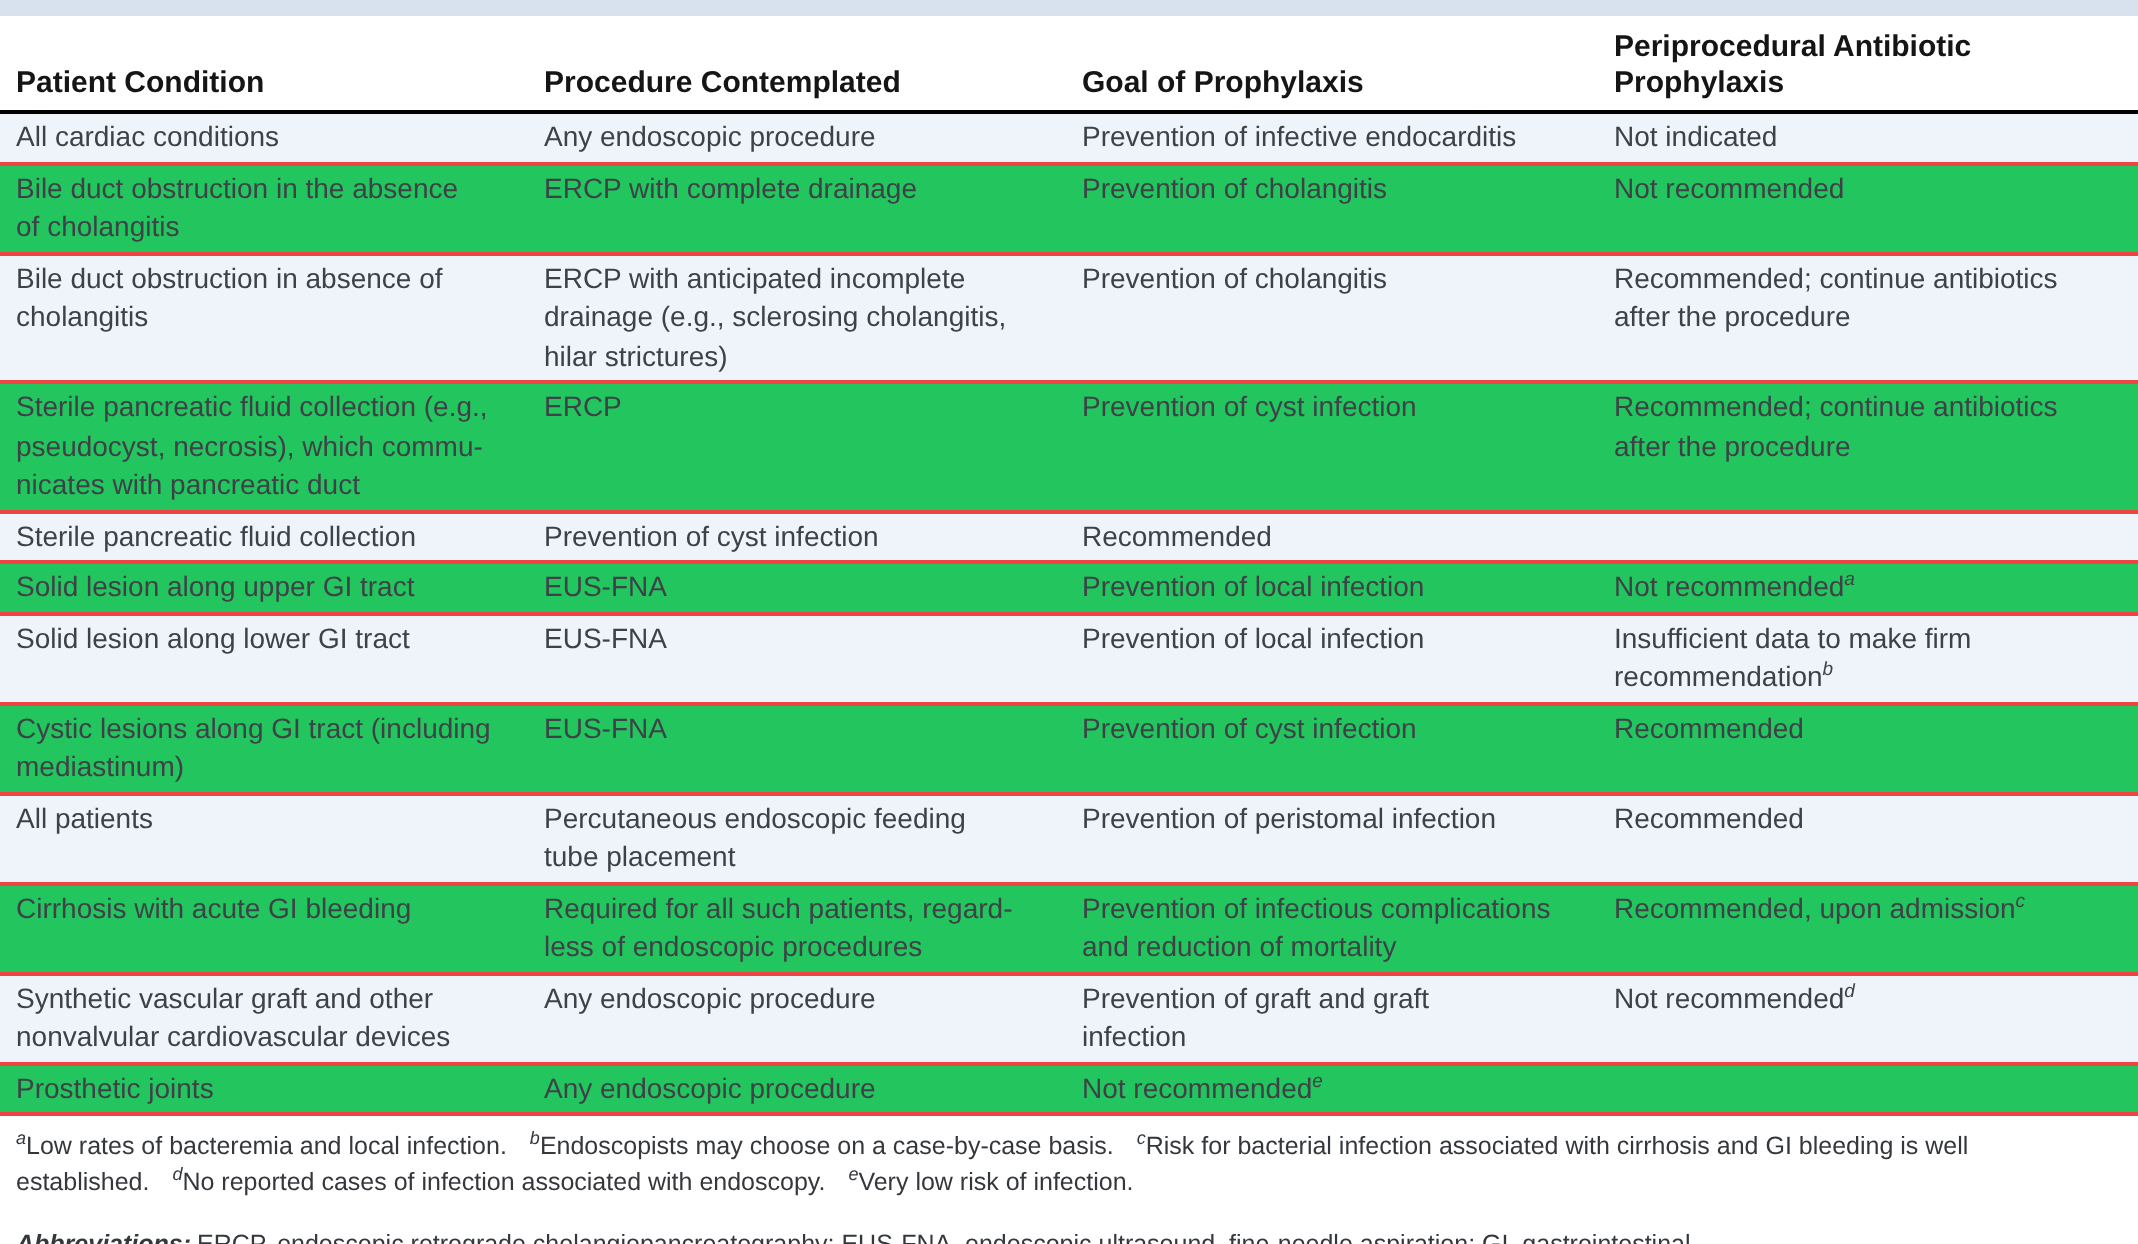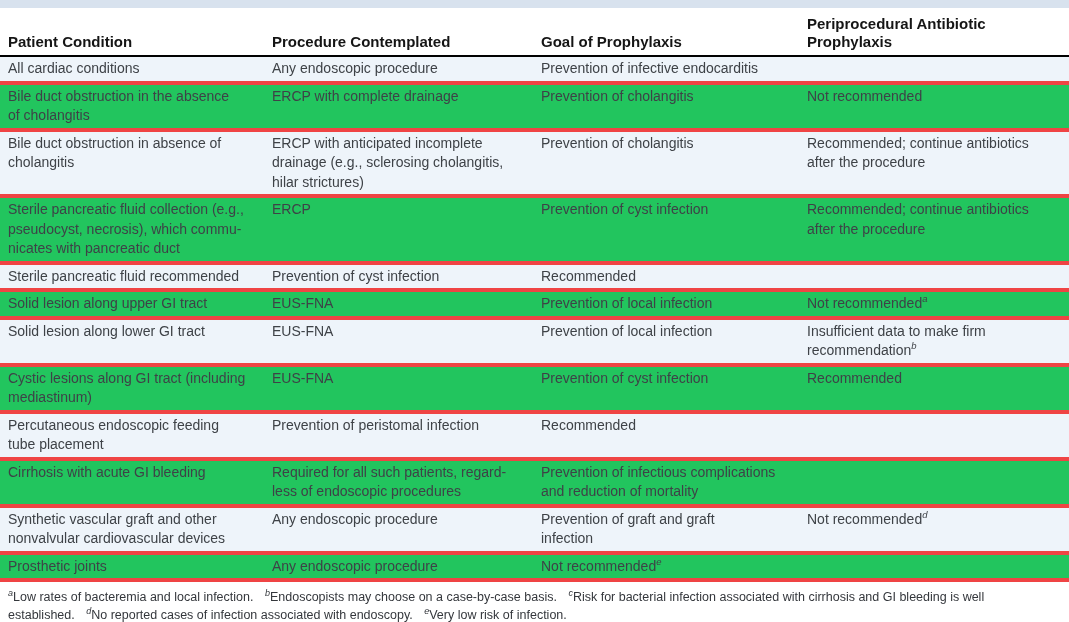--- a/index.html
+++ b/index.html
@@ -19,21 +19,21 @@
     align-items: end;
     padding-top: 7px; padding-bottom: 4px;
     background: #ffffff;
   }
   .hcell {
     font-weight: bold; color: #151515; font-size: 15px; line-height: 18px;
     padding-right: 12px;
   }
   .hcell span { white-space: pre-line; margin-top: 37px; }
   .rule { height: 2px; background: #000000; }
-  .row { border-bottom: 4px solid #ef4444; }
+  .row { border-bottom: 2px solid #ef4444; }
   .row-light { background: #eef4fa; }
   .row-dark  { background: #22c55e; }
   .cell {
     font-size: 14px; line-height: 19.5px;
     padding: 2px 10px 2px 0;
     vertical-align: top;
   }
   .cell span { white-space: pre-line; }
   .sup {
     font-style: italic; font-size: 9.5px; vertical-align: super; line-height: 0;
@@ -64,20 +64,21 @@
     <div class="hcell"><span>Periprocedural Antibiotic
 Prophylaxis</span></div>
   </div>
 
   <div class="rule"></div>
 
   <div class="grid row row-light">
     <div class="cell"><span>All cardiac conditions</span></div>
     <div class="cell"><span>Any endoscopic procedure</span></div>
     <div class="cell"><span>Prevention of infective endocarditis</span></div>
+    <div class="cell"><span>Not indicated</span><sup class="sup"></sup></div>
   </div>
 
   <div class="grid row row-dark">
     <div class="cell"><span>Bile duct obstruction in the absence
 of cholangitis</span></div>
     <div class="cell"><span>ERCP with complete drainage</span></div>
     <div class="cell"><span>Prevention of cholangitis</span></div>
     <div class="cell"><span>Not recommended</span><sup class="sup"></sup></div>
   </div>
 
@@ -96,21 +97,21 @@
     <div class="cell"><span>Sterile pancreatic fluid collection (e.g.,
 pseudocyst, necrosis), which commu-
 nicates with pancreatic duct</span></div>
     <div class="cell"><span>ERCP</span></div>
     <div class="cell"><span>Prevention of cyst infection</span></div>
     <div class="cell"><span>Recommended; continue antibiotics
 after the procedure</span><sup class="sup"></sup></div>
   </div>
 
   <div class="grid row row-light">
-    <div class="cell"><span>Sterile pancreatic fluid recommended</span></div>
+    <div class="cell"><span>Sterile pancreatic fluid collection</span></div>
     <div class="cell"><span>Prevention of cyst infection</span></div>
     <div class="cell"><span>Recommended</span><sup class="sup"></sup></div>
   </div>
 
   <div class="grid row row-dark">
     <div class="cell"><span>Solid lesion along upper GI tract</span></div>
     <div class="cell"><span>EUS-FNA</span></div>
     <div class="cell"><span>Prevention of local infection</span></div>
     <div class="cell"><span>Not recommended</span><sup class="sup">a</sup></div>
   </div>
@@ -125,32 +126,34 @@
 
   <div class="grid row row-dark">
     <div class="cell"><span>Cystic lesions along GI tract (including
 mediastinum)</span></div>
     <div class="cell"><span>EUS-FNA</span></div>
     <div class="cell"><span>Prevention of cyst infection</span></div>
     <div class="cell"><span>Recommended</span><sup class="sup"></sup></div>
   </div>
 
   <div class="grid row row-light">
+    <div class="cell"><span>All patients</span></div>
     <div class="cell"><span>Percutaneous endoscopic feeding
 tube placement</span></div>
     <div class="cell"><span>Prevention of peristomal infection</span></div>
     <div class="cell"><span>Recommended</span><sup class="sup"></sup></div>
   </div>
 
   <div class="grid row row-dark">
     <div class="cell"><span>Cirrhosis with acute GI bleeding</span></div>
     <div class="cell"><span>Required for all such patients, regard-
 less of endoscopic procedures</span></div>
     <div class="cell"><span>Prevention of infectious complications
 and reduction of mortality</span></div>
+    <div class="cell"><span>Recommended, upon admission</span><sup class="sup">c</sup></div>
   </div>
 
   <div class="grid row row-light">
     <div class="cell"><span>Synthetic vascular graft and other
 nonvalvular cardiovascular devices</span></div>
     <div class="cell"><span>Any endoscopic procedure</span></div>
     <div class="cell"><span>Prevention of graft and graft
 infection</span></div>
     <div class="cell"><span>Not recommended</span><sup class="sup">d</sup></div>
   </div>

